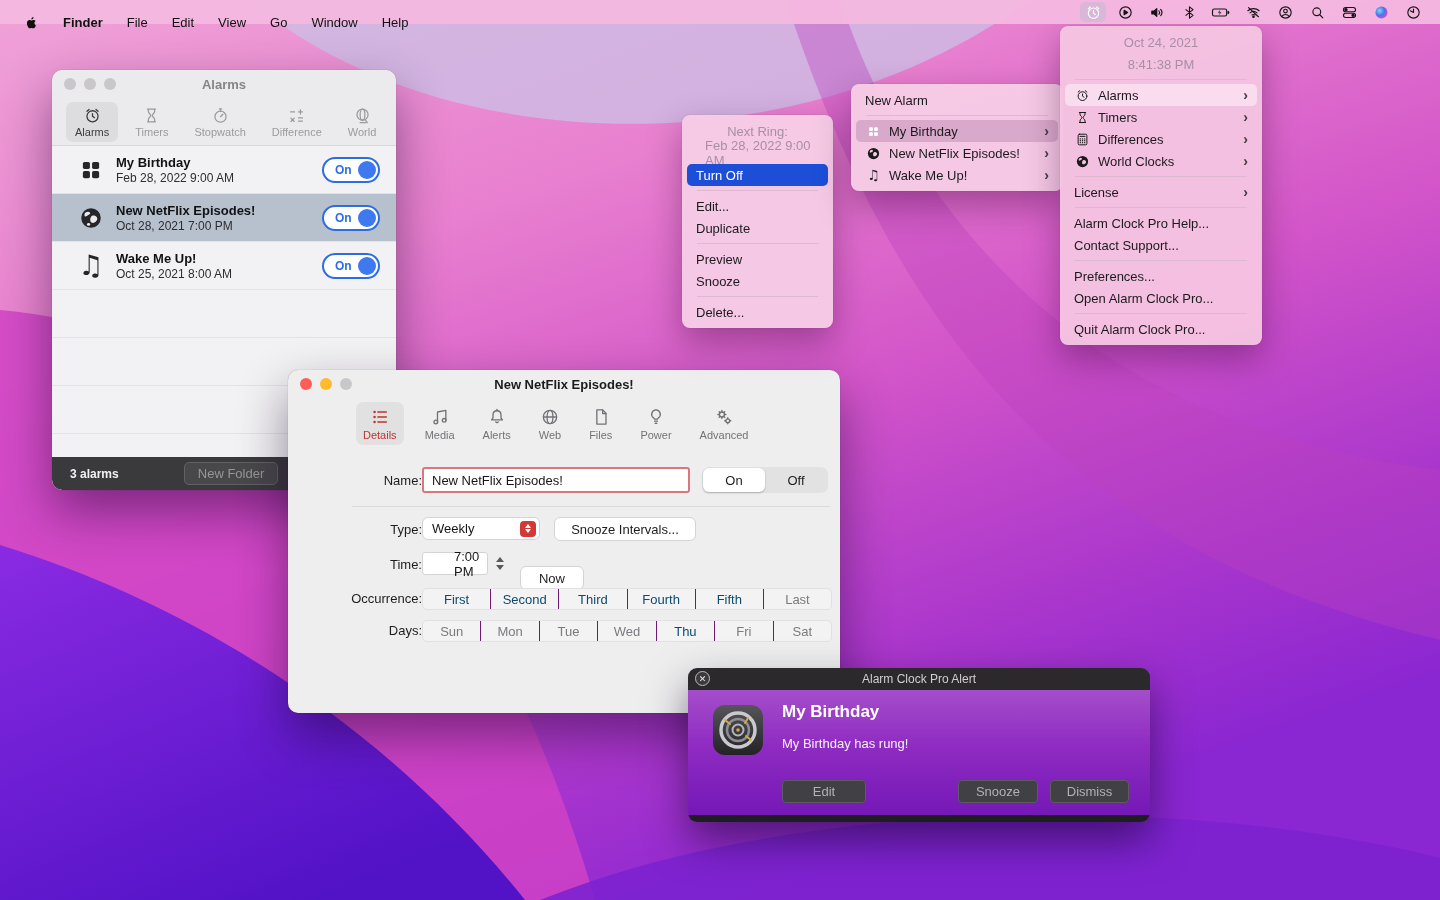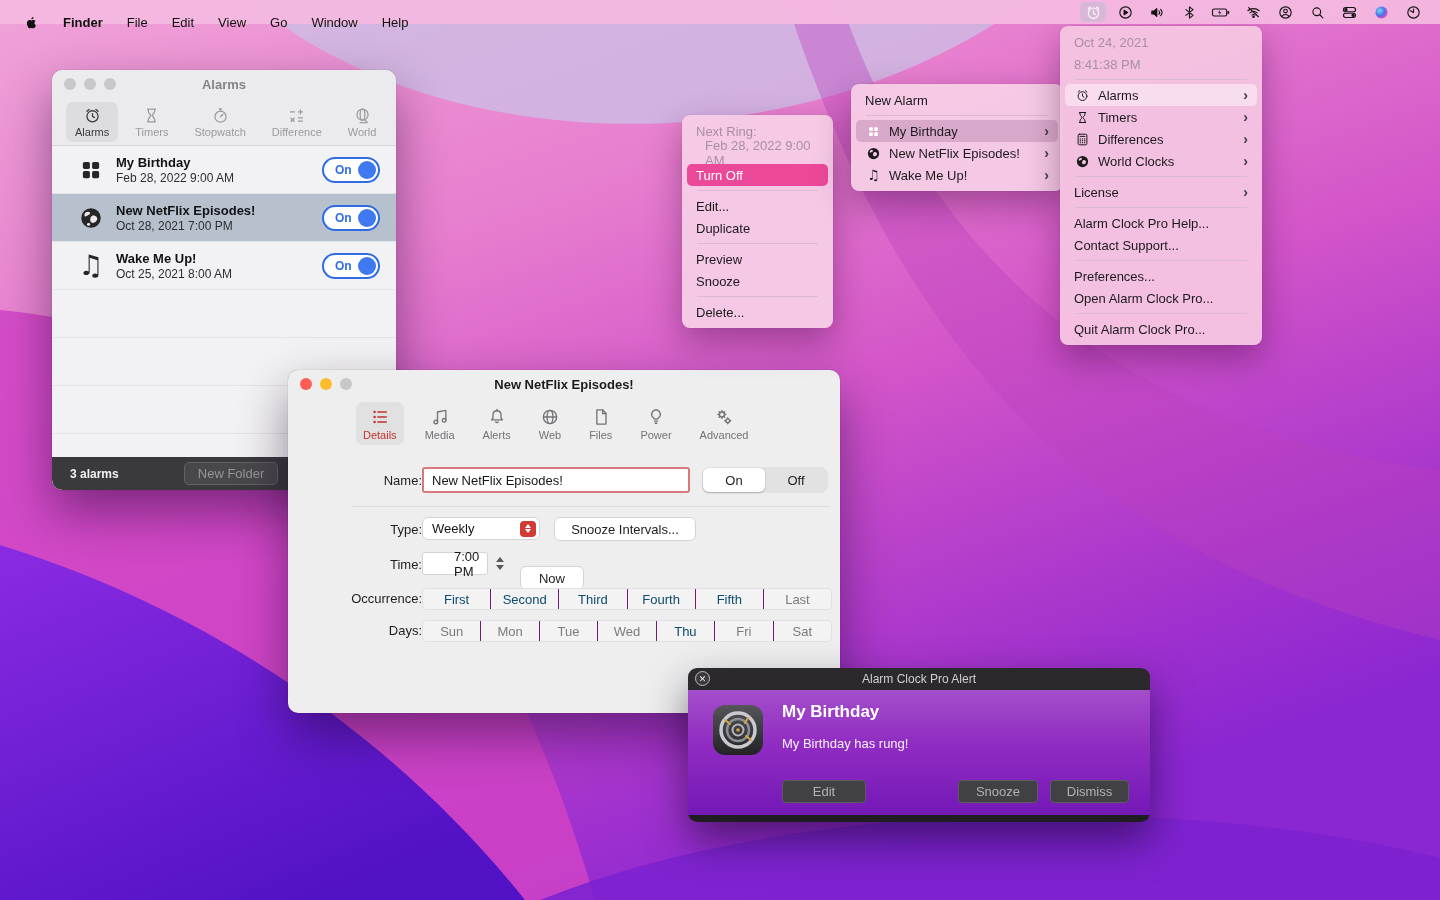--- a/index.html
+++ b/index.html
@@ -73,26 +73,26 @@
 
   
   .pinkmenu { position:absolute; background:rgba(246,203,229,.97); border-radius:8px; box-shadow:0 14px 34px rgba(40,0,40,.35), 0 0 1px rgba(0,0,0,.3);
               padding:5px 5px; z-index:6; font-size:13px; color:#1b1a1d; }
   .mi { height:22px; display:flex; align-items:center; border-radius:5px; padding:0 9px; position:relative; }
   .mi .mi-icon { width:17px; height:17px; margin-right:7px; display:flex; align-items:center; justify-content:center; color:#1b1a1d; }
   .mi .mi-icon svg { width:15px; height:15px; }
   .mi .chev { margin-left:auto; font-weight:bold; color:#3e3d41; font-size:14px; }
   .mi.hl-dark { background:#d9a9cb; }
   .mi.hl-light { background:#f9dcee; }
-  .mi.gray { color:#a98fa2; }
+  .mi.gray { color:#a98fa2;justify-content:center; }
   .msep { height:1px; background:#ddb8d1; margin:4px 10px; }
 
   
   #context-menu { left:682px; top:115px; width:151px; }
-  #ctx-turnoff { background:#ec4899; color:#fff; }
+  #ctx-turnoff { background:#1d4ed8; color:#fff; }
 
   
   #alert-panel { position:absolute; left:688px; top:668px; width:462px; height:154px; border-radius:9px; z-index:7;
                  box-shadow:0 18px 40px rgba(10,0,25,.5); overflow:hidden; }
   #alert-title { height:22px; background:#2b292c; display:flex; align-items:center; justify-content:center;
                  color:#cfcfd1; font-size:12px; position:relative; }
   #alert-close { position:absolute; left:7px; top:3px; width:15px; height:15px; border-radius:50%; background:#3c3a3d;
                  border:1.5px solid #bdbcbe; color:#e8e8ea; font-size:9px; display:flex; align-items:center; justify-content:center; font-weight:bold; }
   #alert-body { height:125px; background:linear-gradient(180deg,#a44ecb 0%, #8f2bc2 45%, #7418b6 100%); position:relative; }
   #alert-footer { height:7px; background:#201d22; }

